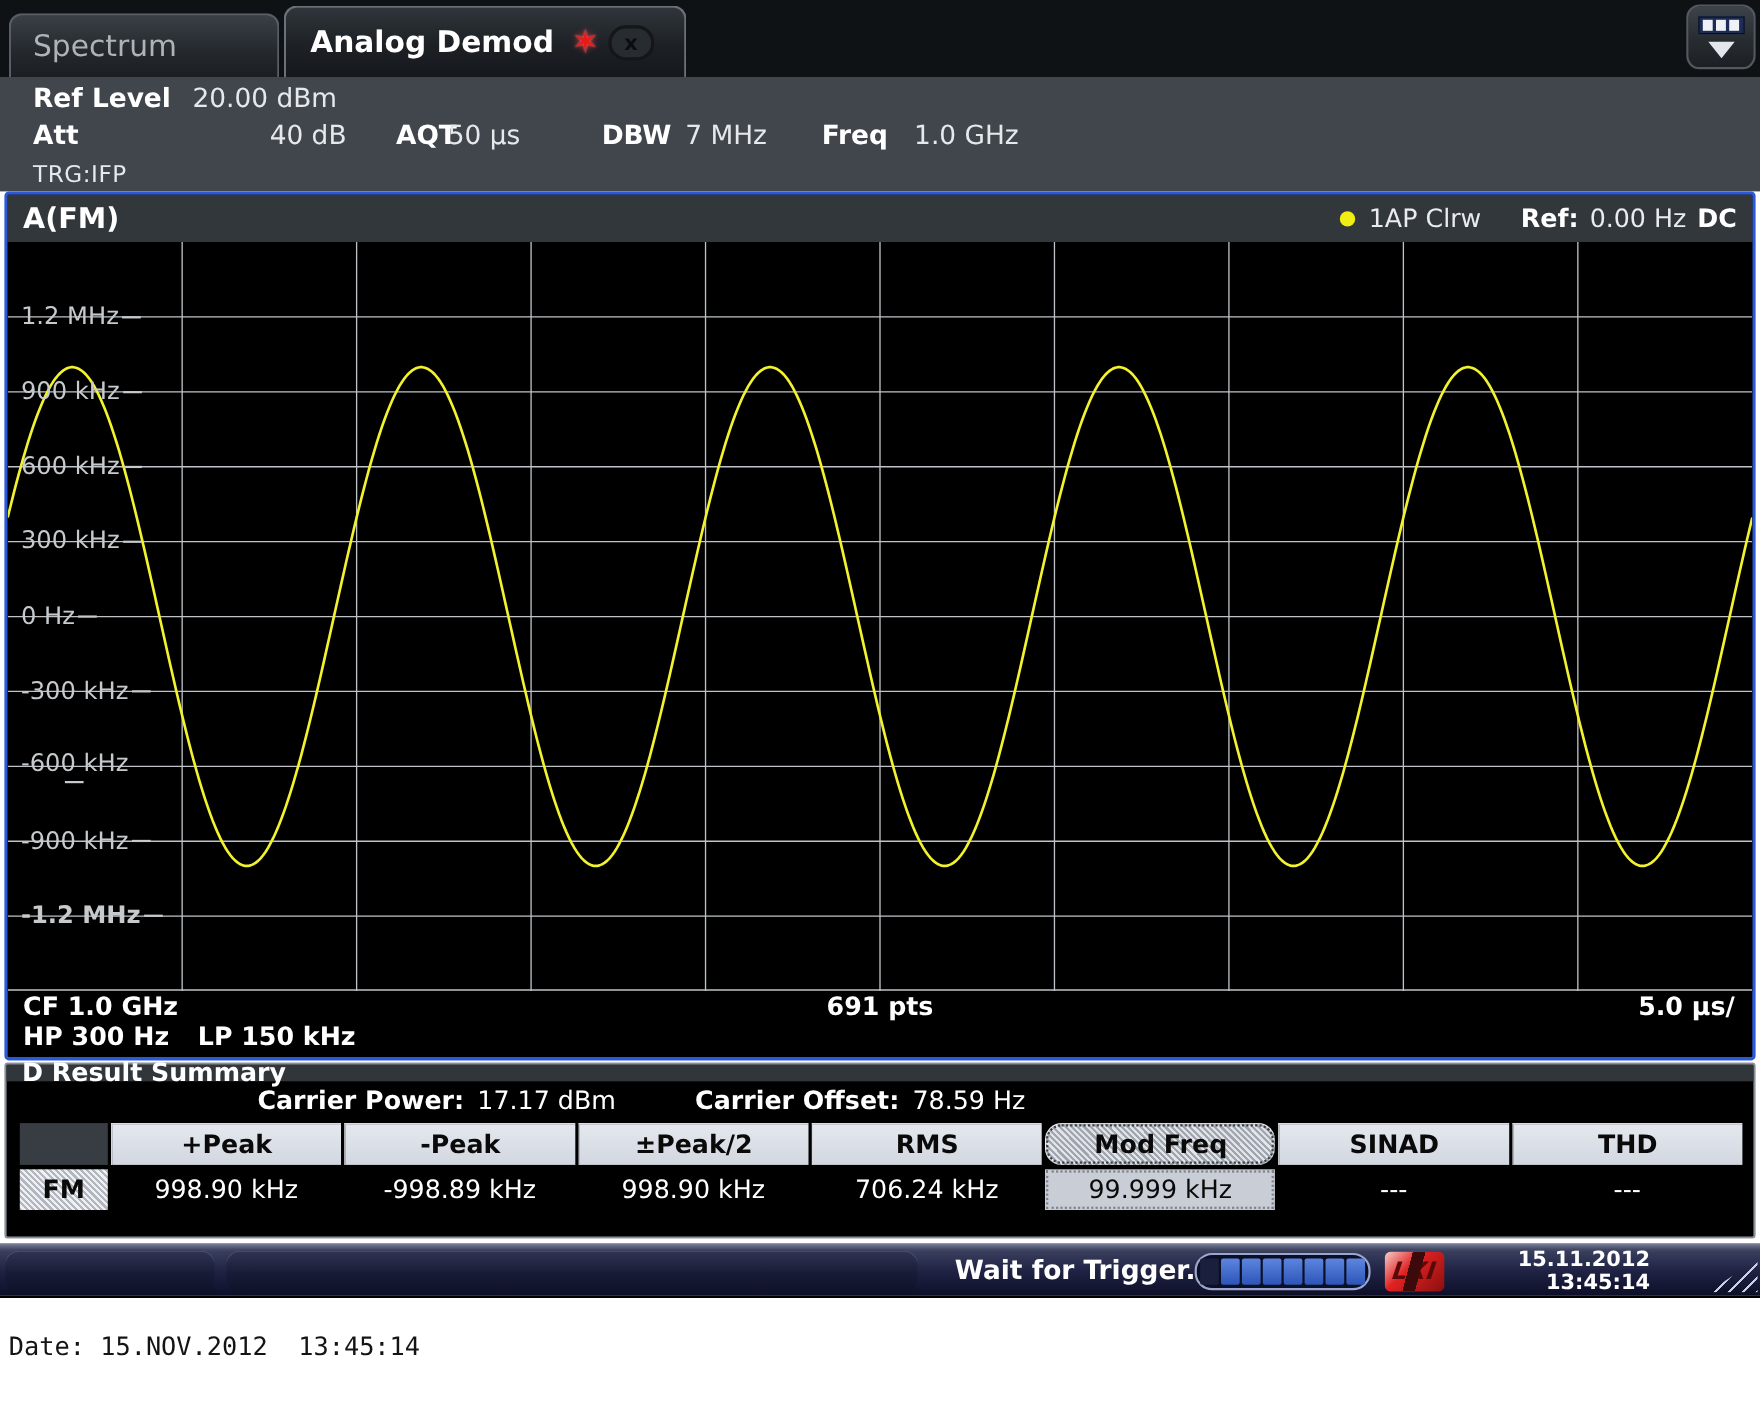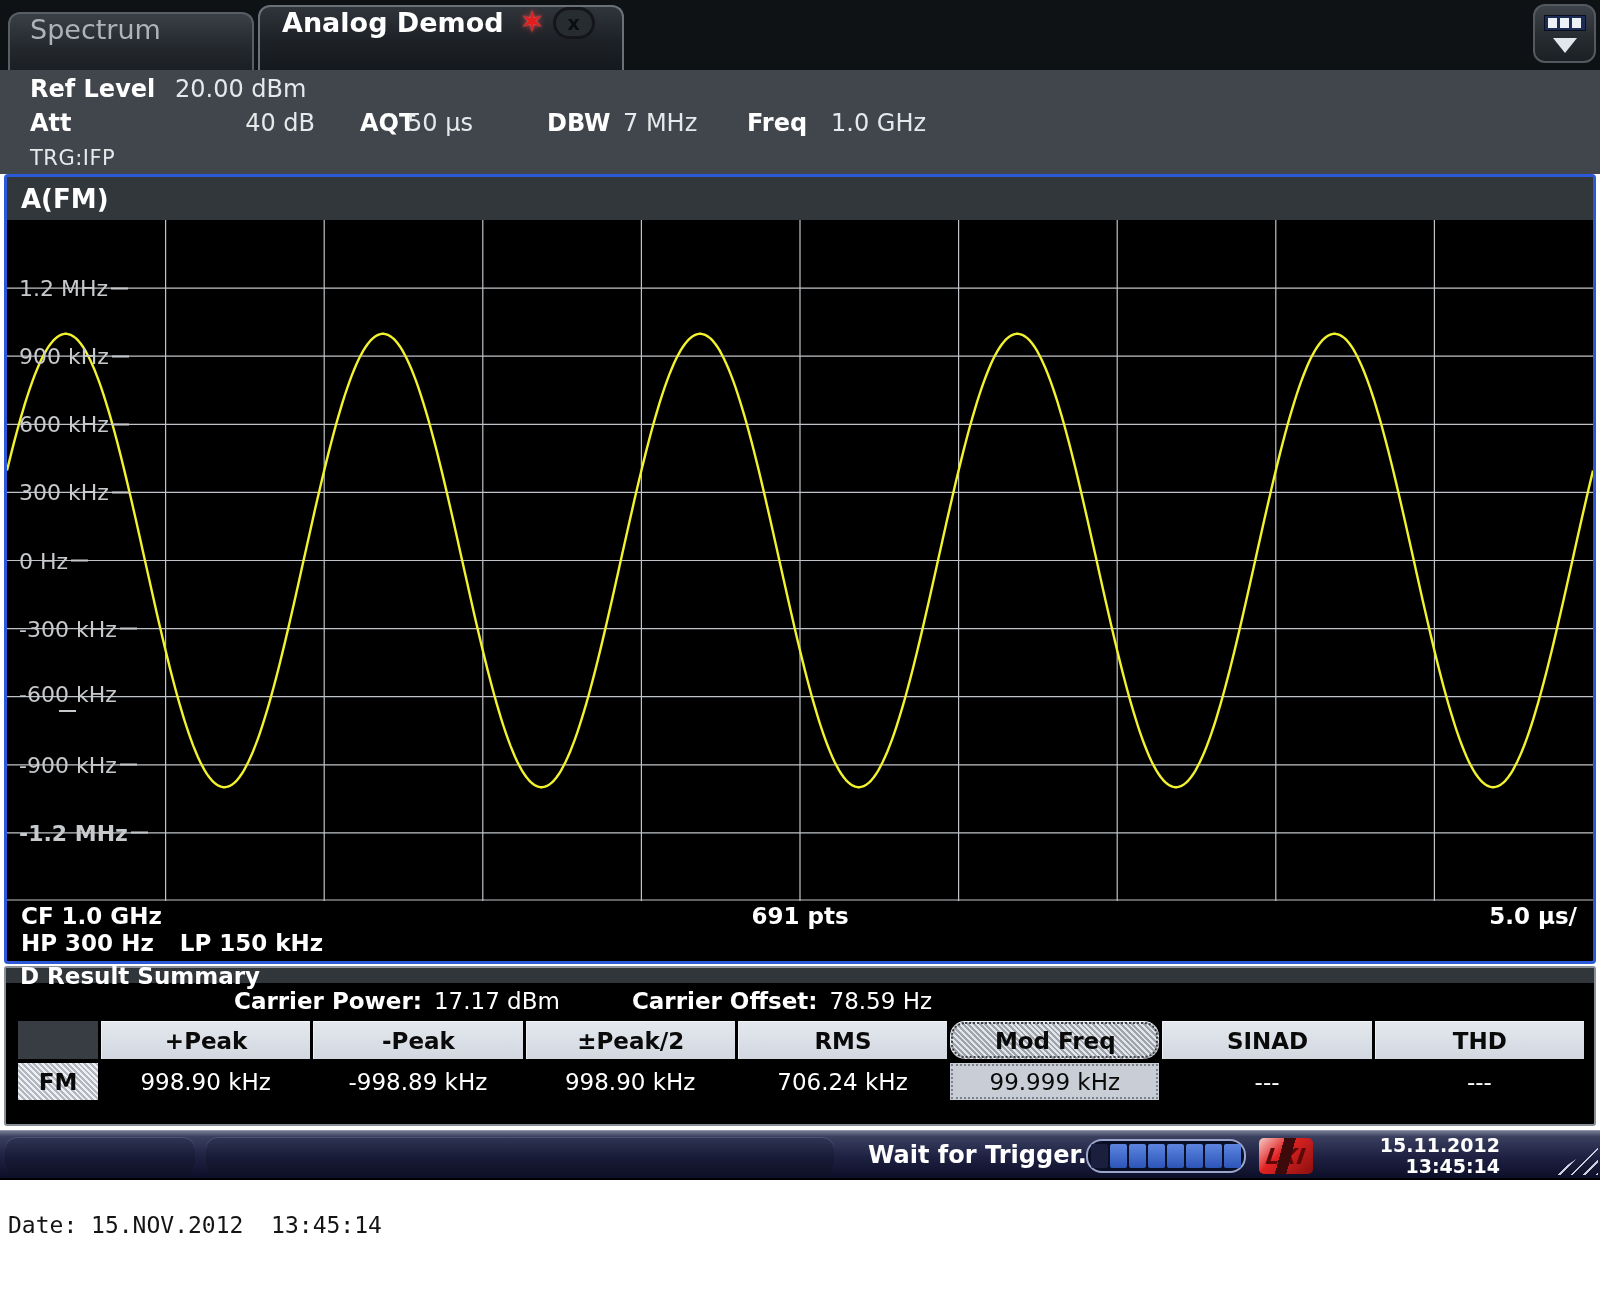--- a/index.html
+++ b/index.html
@@ -1,21 +1,21 @@
 <!DOCTYPE html>
 <html><head>
 <meta charset="utf-8">
 <style>
   * { margin:0; padding:0; box-sizing:border-box; }
   html,body { width:1600px; height:1292px; background:#fff; font-family:"DejaVu Sans",sans-serif; }
   .screen { position:relative; width:1600px; height:1292px; background:#fff; overflow:hidden; }
 
   
   .tabbar { position:relative; width:100%; height:70px; background:#0f1215; }
-  .tab { position:absolute; border-radius:12px 12px 0 0; display:flex; align-items:flex-start; }
+  .tab { position:absolute; border-radius:12px 12px 0 0; display:flex; align-items:center; }
   .tab-inactive { left:8px; top:12px; width:246px; height:58px;
     background:linear-gradient(180deg,#3a4046 0%,#24282d 60%,#1b1f23 100%);
     border:2px solid #585e65; border-bottom:none; }
   .tab-inactive .tab-label { color:#aeb3b8; font-size:27px; padding-left:20px; }
   .tab-active { left:258px; top:5px; width:366px; height:65px;
     background:linear-gradient(180deg,#30353b 0%,#1d2126 55%,#15181c 100%);
     border:2px solid #6b7178; border-bottom:none; z-index:2; }
   .tab-active .tab-label { color:#ffffff; font-weight:bold; font-size:27px; padding-left:22px; }
   .star-icon { color:#e41c1c; font-size:30px; margin-left:16px; line-height:1;
     text-shadow:0 0 6px rgba(255,60,60,.9), 0 0 2px #ff9090; }
@@ -149,20 +149,28 @@
     <span class="lbl s-dbw-l">DBW</span>
     <span class="val s-dbw-v">7 MHz</span>
     <span class="lbl s-frq-l">Freq</span>
     <span class="val s-frq-v">1.0 GHz</span>
     <span class="val s-trg">TRG:IFP</span>
   </div>
 
   <div class="chart-panel">
     <div class="chart-titlebar">
       <span class="chart-title">A(FM)</span>
+      <span class="chart-legend">
+        <span class="legend-dot"></span>
+        <span>1AP Clrw</span>
+        <span class="legend-gap"></span>
+        <span class="legend-ref-l">Ref:</span>
+        <span>0.00 Hz</span>
+        <span class="legend-dc">DC</span>
+      </span>
     </div>
     <div class="plot" id="plot">
         <svg width="1586" height="681" viewBox="0 0 1586 681">
           <path d="M158.6 0V681M317.2 0V681M475.8 0V681M634.4 0V681M793.0 0V681M951.6 0V681M1110.2 0V681M1268.8 0V681M1427.4 0V681M0 68.1H1586M0 136.2H1586M0 204.3H1586M0 272.4H1586M0 340.5H1586M0 408.6H1586M0 476.7H1586M0 544.8H1586M0 612.9H1586M0 680H1586" stroke="#bfc3c7" stroke-width="1.2" fill="none"></path>
           <path d="M0.0 250.4L2.3 241.1L4.6 231.9L6.9 222.9L9.2 214.2L11.5 205.8L13.8 197.6L16.1 189.8L18.4 182.2L20.7 175.0L23.0 168.1L25.3 161.6L27.6 155.4L29.9 149.7L32.2 144.3L34.5 139.3L36.8 134.8L39.1 130.6L41.4 126.9L43.7 123.7L46.0 120.9L48.3 118.6L50.6 116.7L52.9 115.3L55.2 114.3L57.5 113.8L59.8 113.8L62.1 114.3L64.4 115.2L66.7 116.6L69.0 118.4L71.3 120.7L73.6 123.5L75.9 126.7L78.2 130.4L80.4 134.5L82.7 139.0L85.0 144.0L87.3 149.3L89.6 155.1L91.9 161.2L94.2 167.7L96.5 174.6L98.8 181.8L101.1 189.3L103.4 197.2L105.7 205.3L108.0 213.7L110.3 222.4L112.6 231.4L114.9 240.5L117.2 249.9L119.5 259.4L121.8 269.2L124.1 279.0L126.4 289.0L128.7 299.1L131.0 309.3L133.3 319.6L135.6 329.9L137.9 340.2L140.2 350.5L142.5 360.8L144.8 371.1L147.1 381.3L149.4 391.4L151.7 401.4L154.0 411.3L156.3 421.0L158.6 430.5L160.9 439.9L163.2 449.1L165.5 458.0L167.8 466.8L170.1 475.2L172.4 483.4L174.7 491.2L177.0 498.8L179.3 506.0L181.6 512.9L183.9 519.4L186.2 525.6L188.5 531.3L190.8 536.7L193.1 541.7L195.4 546.2L197.7 550.4L200.0 554.1L202.3 557.3L204.6 560.1L206.9 562.4L209.2 564.3L211.5 565.7L213.8 566.7L216.1 567.2L218.4 567.2L220.7 566.7L223.0 565.8L225.3 564.4L227.6 562.6L229.9 560.3L232.2 557.5L234.5 554.3L236.8 550.6L239.0 546.5L241.3 542.0L243.6 537.0L245.9 531.7L248.2 525.9L250.5 519.8L252.8 513.3L255.1 506.4L257.4 499.2L259.7 491.7L262.0 483.8L264.3 475.7L266.6 467.3L268.9 458.6L271.2 449.7L273.5 440.5L275.8 431.1L278.1 421.6L280.4 411.9L282.7 402.0L285.0 392.0L287.3 381.9L289.6 371.7L291.9 361.4L294.2 351.1L296.5 340.8L298.8 330.5L301.1 320.2L303.4 309.9L305.7 299.7L308.0 289.6L310.3 279.6L312.6 269.8L314.9 260.0L317.2 250.5L319.5 241.1L321.8 231.9L324.1 223.0L326.4 214.3L328.7 205.8L331.0 197.7L333.3 189.8L335.6 182.2L337.9 175.0L340.2 168.1L342.5 161.6L344.8 155.4L347.1 149.7L349.4 144.3L351.7 139.3L354.0 134.8L356.3 130.6L358.6 127.0L360.9 123.7L363.2 120.9L365.5 118.6L367.8 116.7L370.1 115.3L372.4 114.3L374.7 113.8L377.0 113.8L379.3 114.3L381.6 115.2L383.9 116.6L386.2 118.4L388.5 120.7L390.8 123.5L393.1 126.7L395.4 130.4L397.6 134.5L399.9 139.0L402.2 144.0L404.5 149.3L406.8 155.1L409.1 161.2L411.4 167.7L413.7 174.6L416.0 181.8L418.3 189.3L420.6 197.1L422.9 205.3L425.2 213.7L427.5 222.4L429.8 231.3L432.1 240.5L434.4 249.9L436.7 259.4L439.0 269.1L441.3 279.0L443.6 289.0L445.9 299.1L448.2 309.3L450.5 319.6L452.8 329.9L455.1 340.2L457.4 350.5L459.7 360.8L462.0 371.1L464.3 381.2L466.6 391.4L468.9 401.4L471.2 411.2L473.5 421.0L475.8 430.5L478.1 439.9L480.4 449.1L482.7 458.0L485.0 466.7L487.3 475.2L489.6 483.3L491.9 491.2L494.2 498.8L496.5 506.0L498.8 512.9L501.1 519.4L503.4 525.6L505.7 531.3L508.0 536.7L510.3 541.7L512.6 546.2L514.9 550.4L517.2 554.0L519.5 557.3L521.8 560.1L524.1 562.4L526.4 564.3L528.7 565.7L531.0 566.7L533.3 567.2L535.6 567.2L537.9 566.7L540.2 565.8L542.5 564.4L544.8 562.6L547.1 560.3L549.4 557.5L551.7 554.3L554.0 550.6L556.2 546.5L558.5 542.0L560.8 537.0L563.1 531.7L565.4 525.9L567.7 519.8L570.0 513.3L572.3 506.4L574.6 499.2L576.9 491.7L579.2 483.9L581.5 475.7L583.8 467.3L586.1 458.6L588.4 449.7L590.7 440.5L593.0 431.1L595.3 421.6L597.6 411.9L599.9 402.0L602.2 392.0L604.5 381.9L606.8 371.7L609.1 361.5L611.4 351.2L613.7 340.8L616.0 330.5L618.3 320.2L620.6 310.0L622.9 299.8L625.2 289.7L627.5 279.6L629.8 269.8L632.1 260.0L634.4 250.5L636.7 241.1L639.0 231.9L641.3 223.0L643.6 214.3L645.9 205.8L648.2 197.7L650.5 189.8L652.8 182.2L655.1 175.0L657.4 168.1L659.7 161.6L662.0 155.4L664.3 149.7L666.6 144.3L668.9 139.3L671.2 134.8L673.5 130.6L675.8 127.0L678.1 123.7L680.4 120.9L682.7 118.6L685.0 116.7L687.3 115.3L689.6 114.3L691.9 113.8L694.2 113.8L696.5 114.3L698.8 115.2L701.1 116.6L703.4 118.4L705.7 120.7L708.0 123.5L710.3 126.7L712.6 130.4L714.8 134.5L717.1 139.0L719.4 144.0L721.7 149.3L724.0 155.1L726.3 161.2L728.6 167.7L730.9 174.6L733.2 181.8L735.5 189.3L737.8 197.1L740.1 205.3L742.4 213.7L744.7 222.4L747.0 231.3L749.3 240.5L751.6 249.8L753.9 259.4L756.2 269.1L758.5 279.0L760.8 289.0L763.1 299.1L765.4 309.3L767.7 319.5L770.0 329.8L772.3 340.2L774.6 350.5L776.9 360.8L779.2 371.0L781.5 381.2L783.8 391.3L786.1 401.3L788.4 411.2L790.7 421.0L793.0 430.5L795.3 439.9L797.6 449.1L799.9 458.0L802.2 466.7L804.5 475.2L806.8 483.3L809.1 491.2L811.4 498.8L813.7 506.0L816.0 512.9L818.3 519.4L820.6 525.5L822.9 531.3L825.2 536.7L827.5 541.7L829.8 546.2L832.1 550.4L834.4 554.0L836.7 557.3L839.0 560.1L841.3 562.4L843.6 564.3L845.9 565.7L848.2 566.7L850.5 567.2L852.8 567.2L855.1 566.7L857.4 565.8L859.7 564.4L862.0 562.6L864.3 560.3L866.6 557.5L868.9 554.3L871.2 550.6L873.4 546.5L875.7 542.0L878.0 537.0L880.3 531.7L882.6 525.9L884.9 519.8L887.2 513.3L889.5 506.5L891.8 499.2L894.1 491.7L896.4 483.9L898.7 475.7L901.0 467.3L903.3 458.6L905.6 449.7L907.9 440.5L910.2 431.2L912.5 421.6L914.8 411.9L917.1 402.0L919.4 392.0L921.7 381.9L924.0 371.7L926.3 361.5L928.6 351.2L930.9 340.8L933.2 330.5L935.5 320.2L937.8 310.0L940.1 299.8L942.4 289.7L944.7 279.7L947.0 269.8L949.3 260.0L951.6 250.5L953.9 241.1L956.2 231.9L958.5 223.0L960.8 214.3L963.1 205.8L965.4 197.7L967.7 189.8L970.0 182.2L972.3 175.0L974.6 168.1L976.9 161.6L979.2 155.5L981.5 149.7L983.8 144.3L986.1 139.3L988.4 134.8L990.7 130.7L993.0 127.0L995.3 123.7L997.6 120.9L999.9 118.6L1002.2 116.7L1004.5 115.3L1006.8 114.3L1009.1 113.8L1011.4 113.8L1013.7 114.3L1016.0 115.2L1018.3 116.6L1020.6 118.4L1022.9 120.7L1025.2 123.5L1027.5 126.7L1029.8 130.4L1032.0 134.5L1034.3 139.0L1036.6 144.0L1038.9 149.3L1041.2 155.0L1043.5 161.2L1045.8 167.7L1048.1 174.5L1050.4 181.7L1052.7 189.3L1055.0 197.1L1057.3 205.3L1059.6 213.7L1061.9 222.4L1064.2 231.3L1066.5 240.5L1068.8 249.8L1071.1 259.4L1073.4 269.1L1075.7 279.0L1078.0 289.0L1080.3 299.1L1082.6 309.3L1084.9 319.5L1087.2 329.8L1089.5 340.1L1091.8 350.5L1094.1 360.8L1096.4 371.0L1098.7 381.2L1101.0 391.3L1103.3 401.3L1105.6 411.2L1107.9 420.9L1110.2 430.5L1112.5 439.9L1114.8 449.1L1117.1 458.0L1119.4 466.7L1121.7 475.2L1124.0 483.3L1126.3 491.2L1128.6 498.7L1130.9 506.0L1133.2 512.9L1135.5 519.4L1137.8 525.5L1140.1 531.3L1142.4 536.7L1144.7 541.7L1147.0 546.2L1149.3 550.3L1151.6 554.0L1153.9 557.3L1156.2 560.1L1158.5 562.4L1160.8 564.3L1163.1 565.7L1165.4 566.7L1167.7 567.2L1170.0 567.2L1172.3 566.7L1174.6 565.8L1176.9 564.4L1179.2 562.6L1181.5 560.3L1183.8 557.5L1186.1 554.3L1188.4 550.6L1190.6 546.5L1192.9 542.0L1195.2 537.1L1197.5 531.7L1199.8 526.0L1202.1 519.8L1204.4 513.3L1206.7 506.5L1209.0 499.3L1211.3 491.7L1213.6 483.9L1215.9 475.7L1218.2 467.3L1220.5 458.6L1222.8 449.7L1225.1 440.5L1227.4 431.2L1229.7 421.6L1232.0 411.9L1234.3 402.0L1236.6 392.0L1238.9 381.9L1241.2 371.7L1243.5 361.5L1245.8 351.2L1248.1 340.9L1250.4 330.5L1252.7 320.2L1255.0 310.0L1257.3 299.8L1259.6 289.7L1261.9 279.7L1264.2 269.8L1266.5 260.1L1268.8 250.5L1271.1 241.1L1273.4 231.9L1275.7 223.0L1278.0 214.3L1280.3 205.8L1282.6 197.7L1284.9 189.8L1287.2 182.3L1289.5 175.0L1291.8 168.1L1294.1 161.6L1296.4 155.5L1298.7 149.7L1301.0 144.3L1303.3 139.3L1305.6 134.8L1307.9 130.7L1310.2 127.0L1312.5 123.7L1314.8 120.9L1317.1 118.6L1319.4 116.7L1321.7 115.3L1324.0 114.3L1326.3 113.8L1328.6 113.8L1330.9 114.3L1333.2 115.2L1335.5 116.6L1337.8 118.4L1340.1 120.7L1342.4 123.5L1344.7 126.7L1347.0 130.4L1349.2 134.5L1351.5 139.0L1353.8 143.9L1356.1 149.3L1358.4 155.0L1360.7 161.2L1363.0 167.7L1365.3 174.5L1367.6 181.7L1369.9 189.3L1372.2 197.1L1374.5 205.3L1376.8 213.7L1379.1 222.4L1381.4 231.3L1383.7 240.5L1386.0 249.8L1388.3 259.4L1390.6 269.1L1392.9 279.0L1395.2 289.0L1397.5 299.1L1399.8 309.3L1402.1 319.5L1404.4 329.8L1406.7 340.1L1409.0 350.5L1411.3 360.8L1413.6 371.0L1415.9 381.2L1418.2 391.3L1420.5 401.3L1422.8 411.2L1425.1 420.9L1427.4 430.5L1429.7 439.9L1432.0 449.0L1434.3 458.0L1436.6 466.7L1438.9 475.1L1441.2 483.3L1443.5 491.2L1445.8 498.7L1448.1 506.0L1450.4 512.8L1452.7 519.4L1455.0 525.5L1457.3 531.3L1459.6 536.7L1461.9 541.7L1464.2 546.2L1466.5 550.3L1468.8 554.0L1471.1 557.3L1473.4 560.1L1475.7 562.4L1478.0 564.3L1480.3 565.7L1482.6 566.7L1484.9 567.2L1487.2 567.2L1489.5 566.7L1491.8 565.8L1494.1 564.4L1496.4 562.6L1498.7 560.3L1501.0 557.5L1503.3 554.3L1505.6 550.6L1507.8 546.5L1510.1 542.0L1512.4 537.1L1514.7 531.7L1517.0 526.0L1519.3 519.8L1521.6 513.3L1523.9 506.5L1526.2 499.3L1528.5 491.7L1530.8 483.9L1533.1 475.7L1535.4 467.3L1537.7 458.6L1540.0 449.7L1542.3 440.5L1544.6 431.2L1546.9 421.6L1549.2 411.9L1551.5 402.0L1553.8 392.0L1556.1 381.9L1558.4 371.7L1560.7 361.5L1563.0 351.2L1565.3 340.9L1567.6 330.6L1569.9 320.3L1572.2 310.0L1574.5 299.8L1576.8 289.7L1579.1 279.7L1581.4 269.8L1583.7 260.1L1586.0 250.5" stroke="#f2f22e" stroke-width="2.4" fill="none" stroke-linejoin="round"></path>
         </svg>
         <div class="ytick" style="top: 68.1px;">
           <span>1.2 MHz</span>
           <span class="dash"></span>
         </div>

